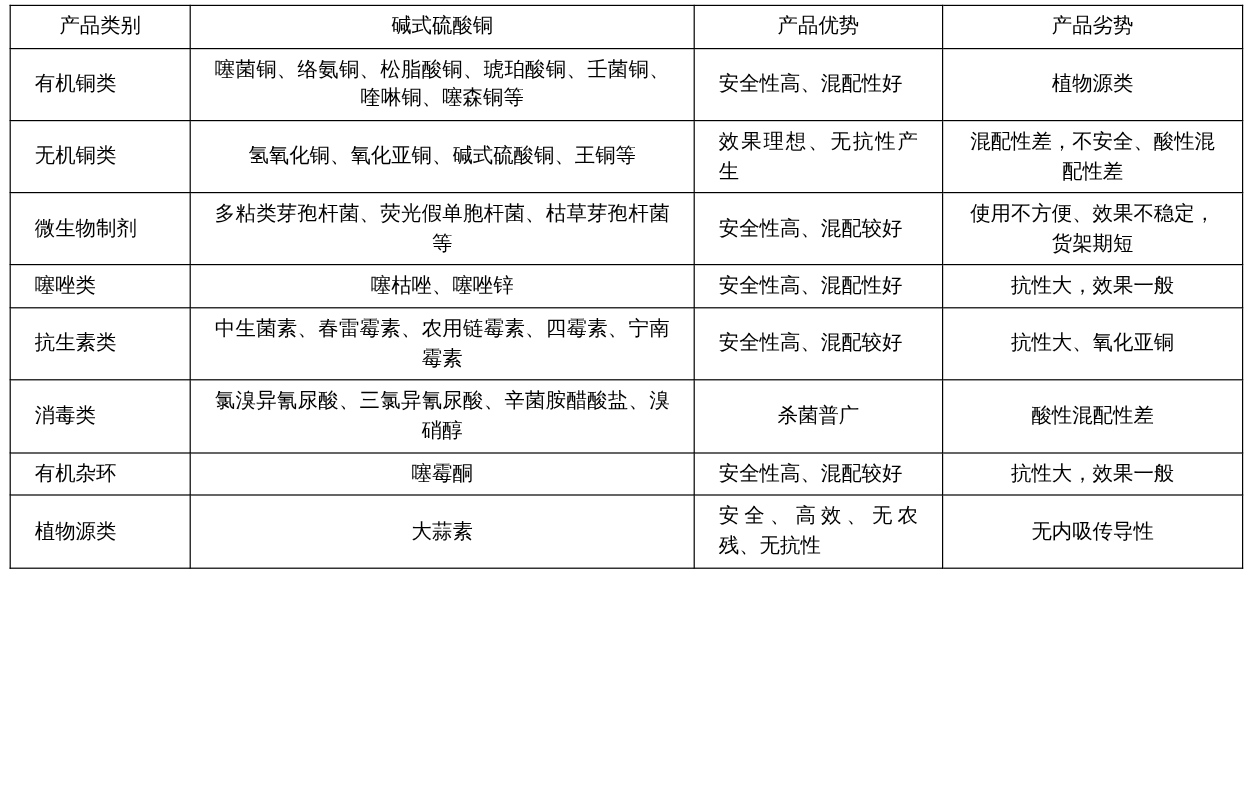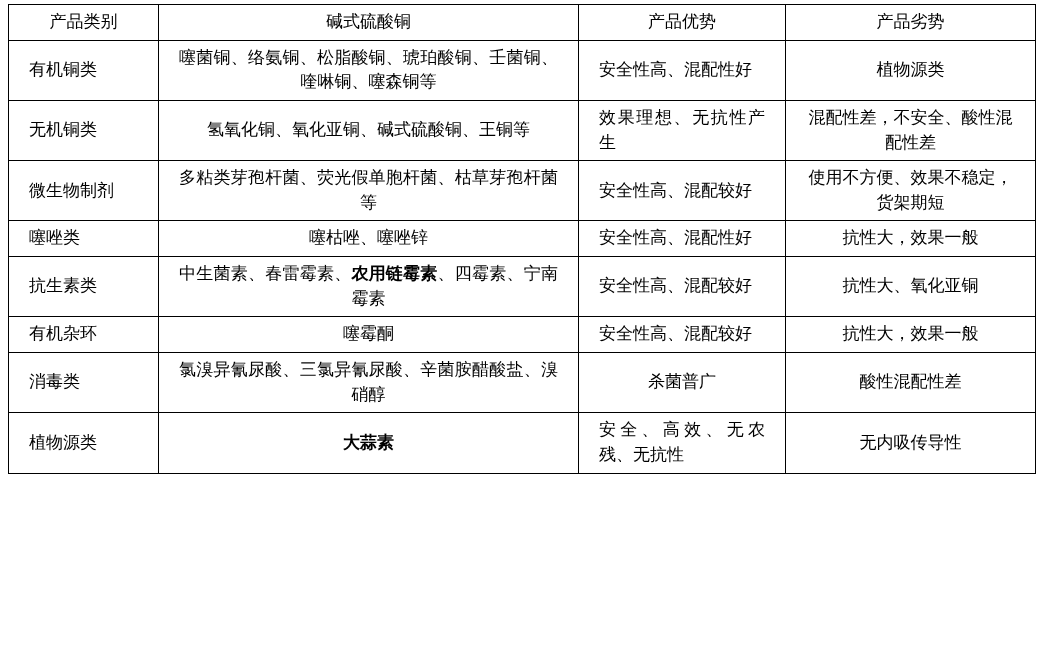--- a/index.html
+++ b/index.html
@@ -59,21 +59,21 @@
     text-align: justify;
     text-align-last: left;
   }
   td.adv.center {
     text-align: center;
     text-align-last: center;
   }
   td.dis {
     text-align: center;
   }
-  .b { font-weight: bold; }
+  .b { font-weight: normal; }
 </style>
 </head>
 <body>
 
 <div class="sheet">
   <table class="product-table">
     <colgroup>
       <col class="c0">
       <col class="c1">
       <col class="c2">
@@ -112,30 +112,30 @@
         <td class="adv">安全性高、混配性好</td>
         <td class="dis">抗性大，效果一般</td>
       </tr>
       <tr>
         <td class="cat">抗生素类</td>
         <td class="rep justify"><span>中生菌素、春雷霉素、</span><span class="b">农用链霉素</span><span>、四霉素、宁南霉素</span></td>
         <td class="adv">安全性高、混配较好</td>
         <td class="dis">抗性大、氧化亚铜</td>
       </tr>
       <tr>
+        <td class="cat">消毒类</td>
+        <td class="rep justify">氯溴异氰尿酸、三氯异氰尿酸、辛菌胺醋酸盐、溴硝醇</td>
+        <td class="adv center">杀菌普广</td>
+        <td class="dis">酸性混配性差</td>
+      </tr>
+      <tr>
         <td class="cat">有机杂环</td>
         <td class="rep">噻霉酮</td>
         <td class="adv">安全性高、混配较好</td>
         <td class="dis">抗性大，效果一般</td>
-      </tr>
-      <tr>
-        <td class="cat">消毒类</td>
-        <td class="rep justify">氯溴异氰尿酸、三氯异氰尿酸、辛菌胺醋酸盐、溴硝醇</td>
-        <td class="adv center">杀菌普广</td>
-        <td class="dis">酸性混配性差</td>
       </tr>
       <tr>
         <td class="cat">植物源类</td>
         <td class="rep"><span class="b">大蒜素</span></td>
         <td class="adv">安全、高效、无农残、无抗性</td>
         <td class="dis">无内吸传导性</td>
       </tr>
     </tbody>
   </table>
 </div>

